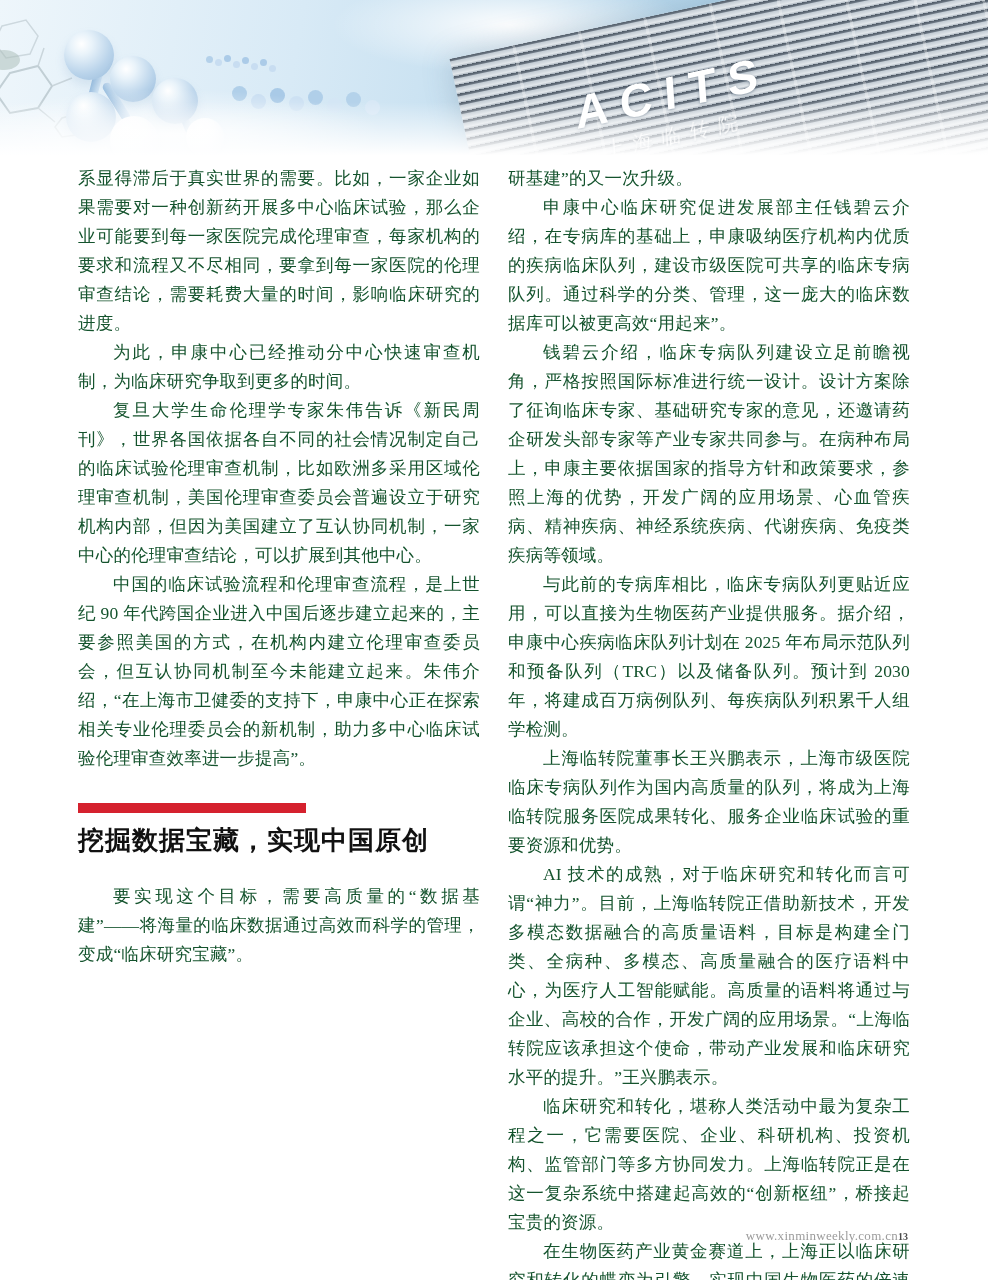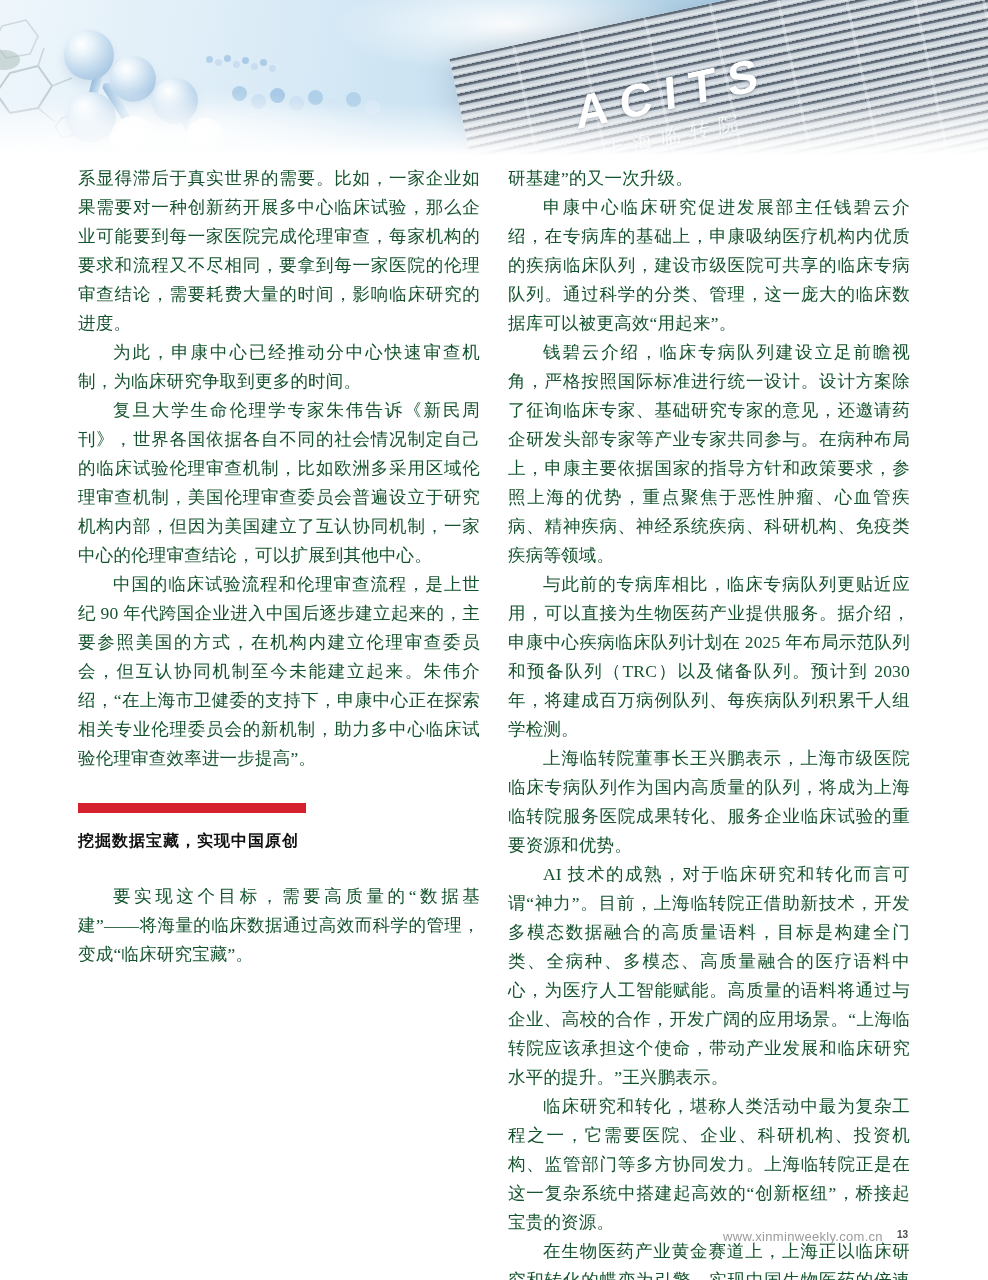--- a/index.html
+++ b/index.html
@@ -67,28 +67,28 @@
   .col { width:402px; }
 
   p.body-text {
     font-size:17.5px; line-height:29px; color:#14532d;
     text-align:justify; text-indent:2em; letter-spacing:.2px;
   }
   p.body-text.no-indent { text-indent:0; }
 
   .red-bar { width:228px; height:10px; margin:30px 0 13px 0; }
   .section-heading {
-    font-size:16px; line-height:30px; font-weight:bold; color:#111;
+    font-size:26px; line-height:30px; font-weight:bold; color:#111;
     margin:0 0 26px 0; letter-spacing:1px;
   }
 
   
   .footer { position:absolute; right:80px; bottom:36px;
-    display:flex; align-items:flex-start; gap:14px;
-    font-family:Liberation Sans, sans-serif; }
+    display:flex; align-items:center; 
+    font-family:Liberation Serif, serif; }
   .footer .url { font-size:13px; color:#9b9b9b; letter-spacing:.3px; }
   .footer .pagenum { font-size:10px; color:#4a4a4a; font-weight:bold; }
 </style>
 </head>
 <body>
 
 <div class="header">
 
   <svg class="hex-art" width="130" height="140" viewBox="0 0 130 140">
     <polygon points="10,55 38,48 52,68 38,90 10,95 -4,75" fill="none" stroke="#b8c6cc" stroke-width="2"></polygon>
@@ -138,21 +138,21 @@
 
     <div class="red-bar" style="background:#d5212e;"></div>
     <h2 class="section-heading">挖掘数据宝藏，实现中国原创</h2>
 
     <p class="body-text">要实现这个目标，需要高质量的“数据基建”——将海量的临床数据通过高效而科学的管理，变成“临床研究宝藏”。</p>
   </div>
 
   <div class="col">
     <p class="body-text no-indent">研基建”的又一次升级。</p>
     <p class="body-text">申康中心临床研究促进发展部主任钱碧云介绍，在专病库的基础上，申康吸纳医疗机构内优质的疾病临床队列，建设市级医院可共享的临床专病队列。通过科学的分类、管理，这一庞大的临床数据库可以被更高效“用起来”。</p>
-    <p class="body-text">钱碧云介绍，临床专病队列建设立足前瞻视角，严格按照国际标准进行统一设计。设计方案除了征询临床专家、基础研究专家的意见，还邀请药企研发头部专家等产业专家共同参与。在病种布局上，申康主要依据国家的指导方针和政策要求，参照上海的优势，重点聚焦于恶性肿瘤、心血管疾病、精神疾病、神经系统疾病、科研机构、免疫类疾病等领域。</p>
+    <p class="body-text">钱碧云介绍，临床专病队列建设立足前瞻视角，严格按照国际标准进行统一设计。设计方案除了征询临床专家、基础研究专家的意见，还邀请药企研发头部专家等产业专家共同参与。在病种布局上，申康主要依据国家的指导方针和政策要求，参照上海的优势，开发广阔的应用场景、心血管疾病、精神疾病、神经系统疾病、代谢疾病、免疫类疾病等领域。</p>
     <p class="body-text">与此前的专病库相比，临床专病队列更贴近应用，可以直接为生物医药产业提供服务。据介绍，申康中心疾病临床队列计划在 2025 年布局示范队列和预备队列（TRC）以及储备队列。预计到 2030 年，将建成百万病例队列、每疾病队列积累千人组学检测。</p>
     <p class="body-text">上海临转院董事长王兴鹏表示，上海市级医院临床专病队列作为国内高质量的队列，将成为上海临转院服务医院成果转化、服务企业临床试验的重要资源和优势。</p>
     <p class="body-text">AI 技术的成熟，对于临床研究和转化而言可谓“神力”。目前，上海临转院正借助新技术，开发多模态数据融合的高质量语料，目标是构建全门类、全病种、多模态、高质量融合的医疗语料中心，为医疗人工智能赋能。高质量的语料将通过与企业、高校的合作，开发广阔的应用场景。“上海临转院应该承担这个使命，带动产业发展和临床研究水平的提升。”王兴鹏表示。</p>
     <p class="body-text">临床研究和转化，堪称人类活动中最为复杂工程之一，它需要医院、企业、科研机构、投资机构、监管部门等多方协同发力。上海临转院正是在这一复杂系统中搭建起高效的“创新枢纽”，桥接起宝贵的资源。</p>
     <p class="body-text"><span>在生物医药产业黄金赛道上，上海正以临床研究和转化的蝶变为引擎，实现中国生物医药的倍速发展。</span></p>
   </div>
 
 </div>
 
 <div class="footer">

